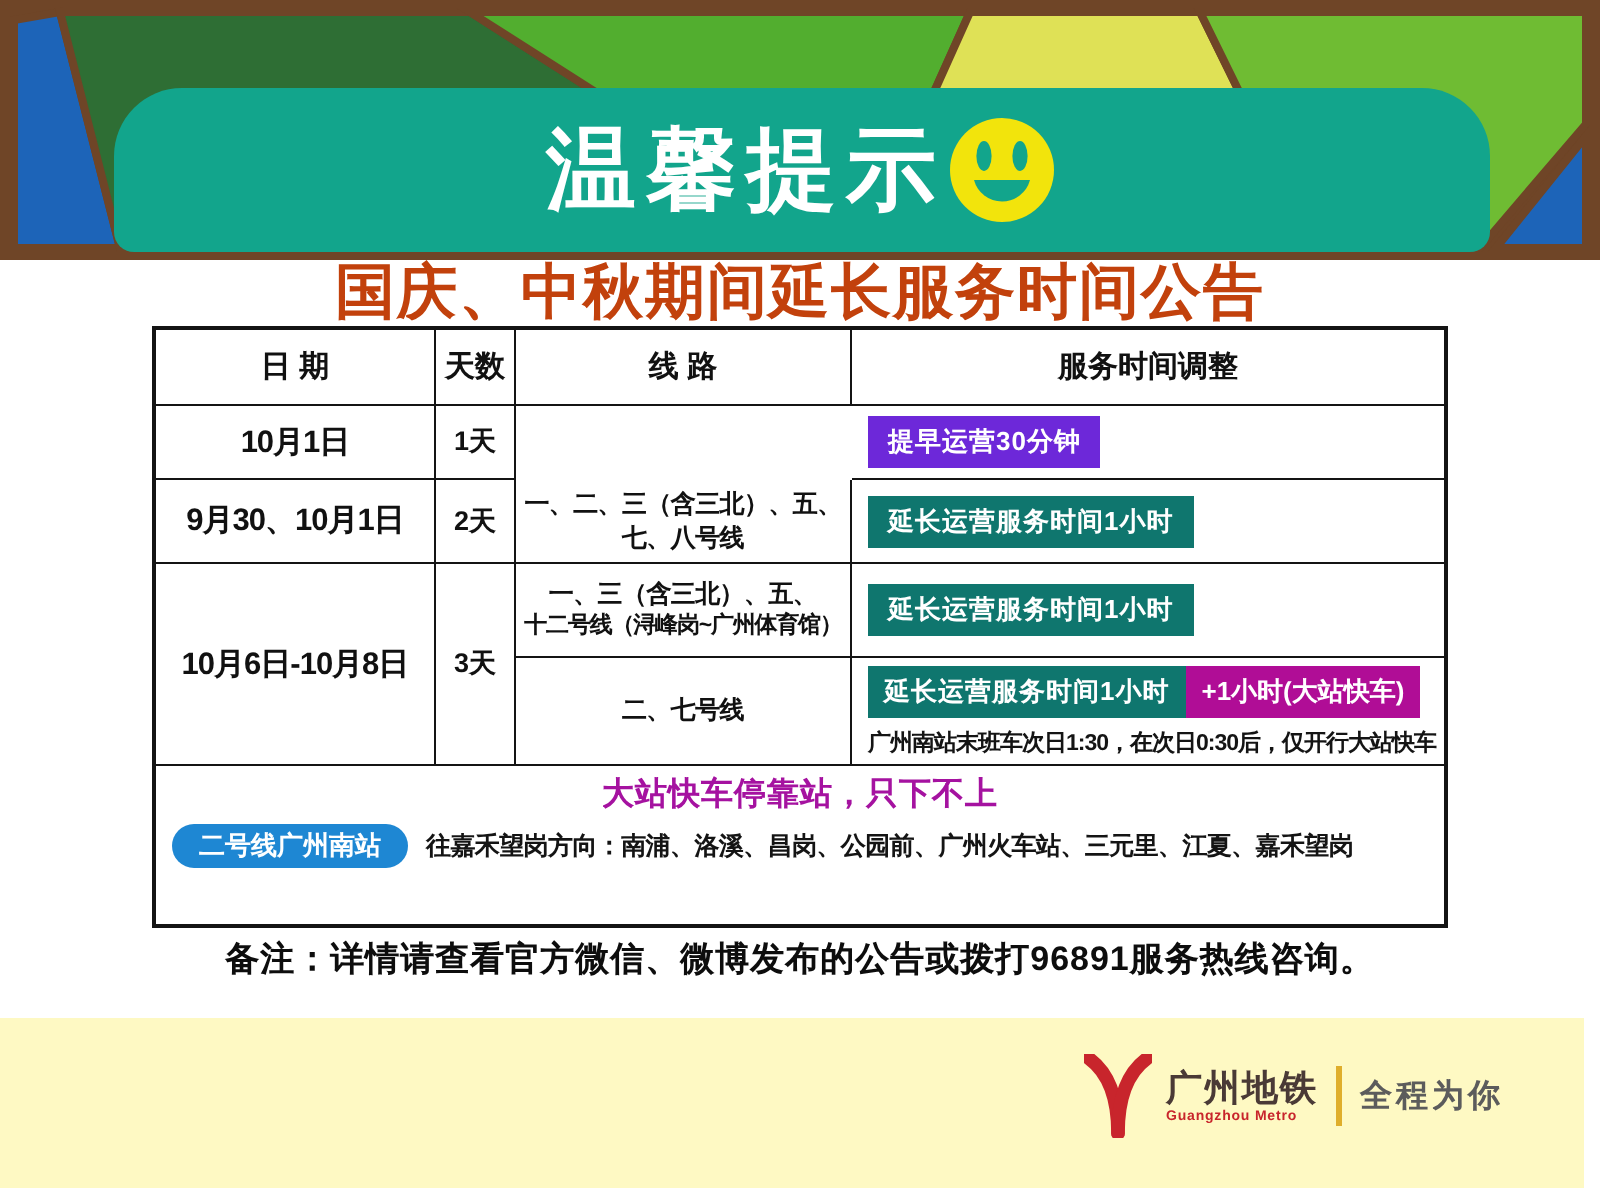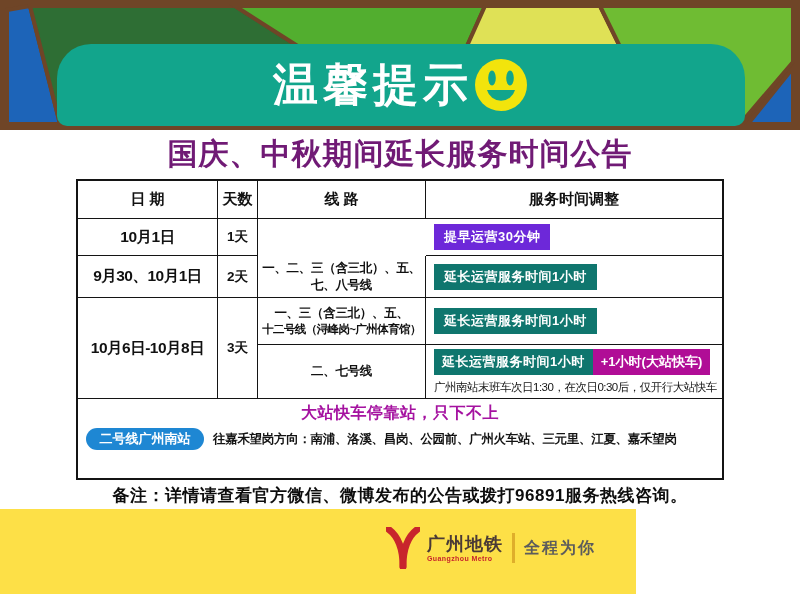--- a/index.html
+++ b/index.html
@@ -10,22 +10,22 @@
   .top-band{position:relative;width:800px;height:130px;}
   .band-bg{position:absolute;left:0;top:0;}
   .banner-pill{position:absolute;left:57px;top:44px;width:688px;height:82px;
                background:#12a58c;border-radius:34px 34px 10px 10px;
                display:flex;align-items:center;justify-content:center;}
   .banner-zh{color:#fff;font-size:45px;font-weight:bold;letter-spacing:5px;}
   .banner-en{color:#fff;font-size:46px;font-weight:bold;letter-spacing:3px;}
   .smiley{display:flex;align-items:center;}
 
   
-  .page-title{height:48px;display:flex;align-items:center;justify-content:center;
-              font-size:30px;font-weight:900;letter-spacing:1px;color:#701a75;}
+  .page-title{height:32px;display:flex;align-items:center;justify-content:center;
+              font-size:30px;font-weight:900;letter-spacing:1px;color:#c2410c;}
 
   
   .tbl{width:648px;margin:1px auto 0 auto;display:grid;border:2.5px solid #141414;
        grid-template-columns:140px 40px 168px 1fr;
        grid-template-rows:38px 37px 42px 47px 54px 79px;box-sizing:border-box;}
   .cell{border-right:1.5px solid #141414;border-bottom:1.5px solid #141414;
         display:flex;flex-direction:column;align-items:center;justify-content:center;
         box-sizing:border-box;overflow:hidden;}
   .cell.cr{border-right:none;}
   .cell.cb{border-bottom:none;}
@@ -36,41 +36,41 @@
          letter-spacing:-0.3px;white-space:nowrap;}
   .lines .xs{font-size:11.5px;letter-spacing:-0.6px;}
   .svc{align-items:flex-start;justify-content:center;padding-left:8px;}
   .badge{display:inline-block;color:#fff;font-size:13px;font-weight:bold;
          padding:4px 10px;white-space:nowrap;letter-spacing:0.5px;}
   .badge.blue{background:#6d28d9;}
   .badge.green{background:#0f766e;}
   .badge-combo{display:flex;}
   .badge-combo .badge{padding:4px 8px;}
   .badge.magenta{background:#b00d96;letter-spacing:0;}
-  .svc-detail{font-size:11.5px;font-weight:normal;letter-spacing:-0.5px;
+  .svc-detail{font-size:11.5px;font-weight:bold;letter-spacing:-0.5px;
               white-space:nowrap;margin-top:5px;color:#141414;}
 
   
   .express{grid-column:1/5;grid-row:6;display:flex;flex-direction:column;
            align-items:stretch;justify-content:flex-start;padding:4px 8px 10px 8px;}
   .express-title{text-align:center;color:#a512a0;font-size:16px;font-weight:900;
                  letter-spacing:0.5px;}
   .express-row{display:flex;align-items:center;margin-top:4px;gap:9px;}
   .pill{width:118px;min-width:118px;height:22px;border-radius:12px;color:#fff;
         font-size:13px;font-weight:bold;display:flex;align-items:center;
         justify-content:center;letter-spacing:0;}
   .pill.blue{background:#1e87d3;}
   .pill.green{background:#a2c832;}
   .express-text{font-size:12.5px;font-weight:bold;white-space:nowrap;
                 letter-spacing:-0.3px;color:#141414;}
 
   
   .note{height:31px;display:flex;align-items:center;justify-content:center;
         font-size:17px;font-weight:bold;letter-spacing:0.5px;color:#0d0d0d;}
-  .footer{position:absolute;left:0;bottom:0;width:636px;height:85px;background:#fde047;}
+  .footer{position:absolute;left:0;bottom:0;width:792px;height:85px;background:#fef9c3;}
   .logo-block{position:absolute;right:40px;top:18px;display:flex;align-items:center;}
   .logo-mark{margin-right:7px;display:flex;align-items:center;}
   .logo-text{display:flex;flex-direction:column;line-height:1;}
   .logo-zh{font-size:18px;font-weight:900;color:#4a3a36;letter-spacing:1px;}
   .logo-en{font-size:7px;font-weight:bold;color:#c8252c;letter-spacing:0.4px;margin-top:2px;}
   .logo-divider{width:3px;height:30px;background:#dfae2b;margin:0 9px;}
   .slogan{font-size:16px;font-weight:bold;color:#5c5c5c;letter-spacing:2px;}
 </style>
 </head>
 <body>

